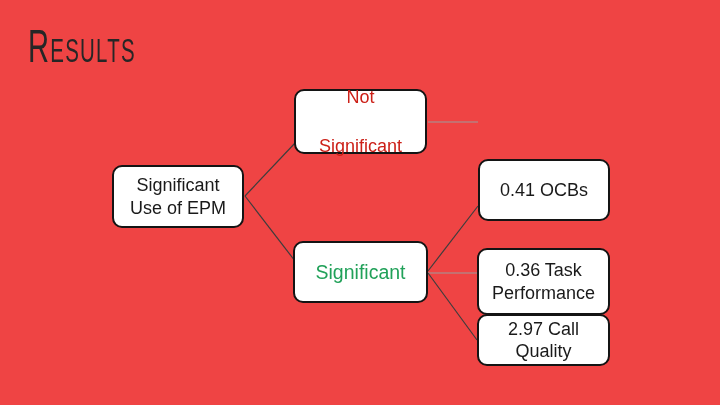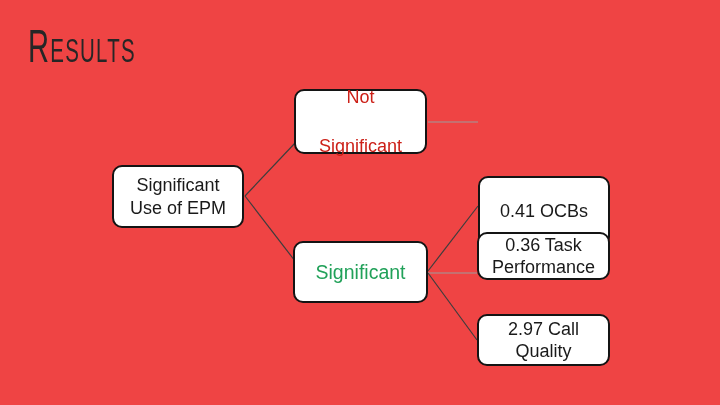--- a/index.html
+++ b/index.html
@@ -51,22 +51,22 @@
     line-height: 1.25;
     color: #1a1a1a;
   }
   .node .line { white-space: nowrap; }
   .node-epm            { left: 112px; top: 165px; width: 132px; height: 63px; }
   .node-not-significant{ left: 294px; top: 89px;  width: 133px; height: 65px;
                          color: #cc2018; row-gap: 27px; }
   .node-significant    { left: 293px; top: 241px; width: 135px; height: 62px;
                          color: #21a159; font-size: 19.5px; }
   .node-cwbs           { left: 478px; top: 90px;  width: 132px; height: 64px; }
-  .node-ocbs           { left: 478px; top: 176px; width: 132px; height: 71px; }
-  .node-task           { left: 477px; top: 232px; width: 133px; height: 48px; }
+  .node-ocbs           { left: 478px; top: 159px; width: 132px; height: 62px; }
+  .node-task           { left: 477px; top: 248px; width: 133px; height: 67px; }
   .node-call           { left: 477px; top: 314px; width: 133px; height: 52px; }
 </style>
 </head>
 <body>
 
 <div class="slide">
 
   <div class="slide-title">Results</div>
 
   <svg class="connectors" viewBox="0 0 720 405" aria-hidden="true">

